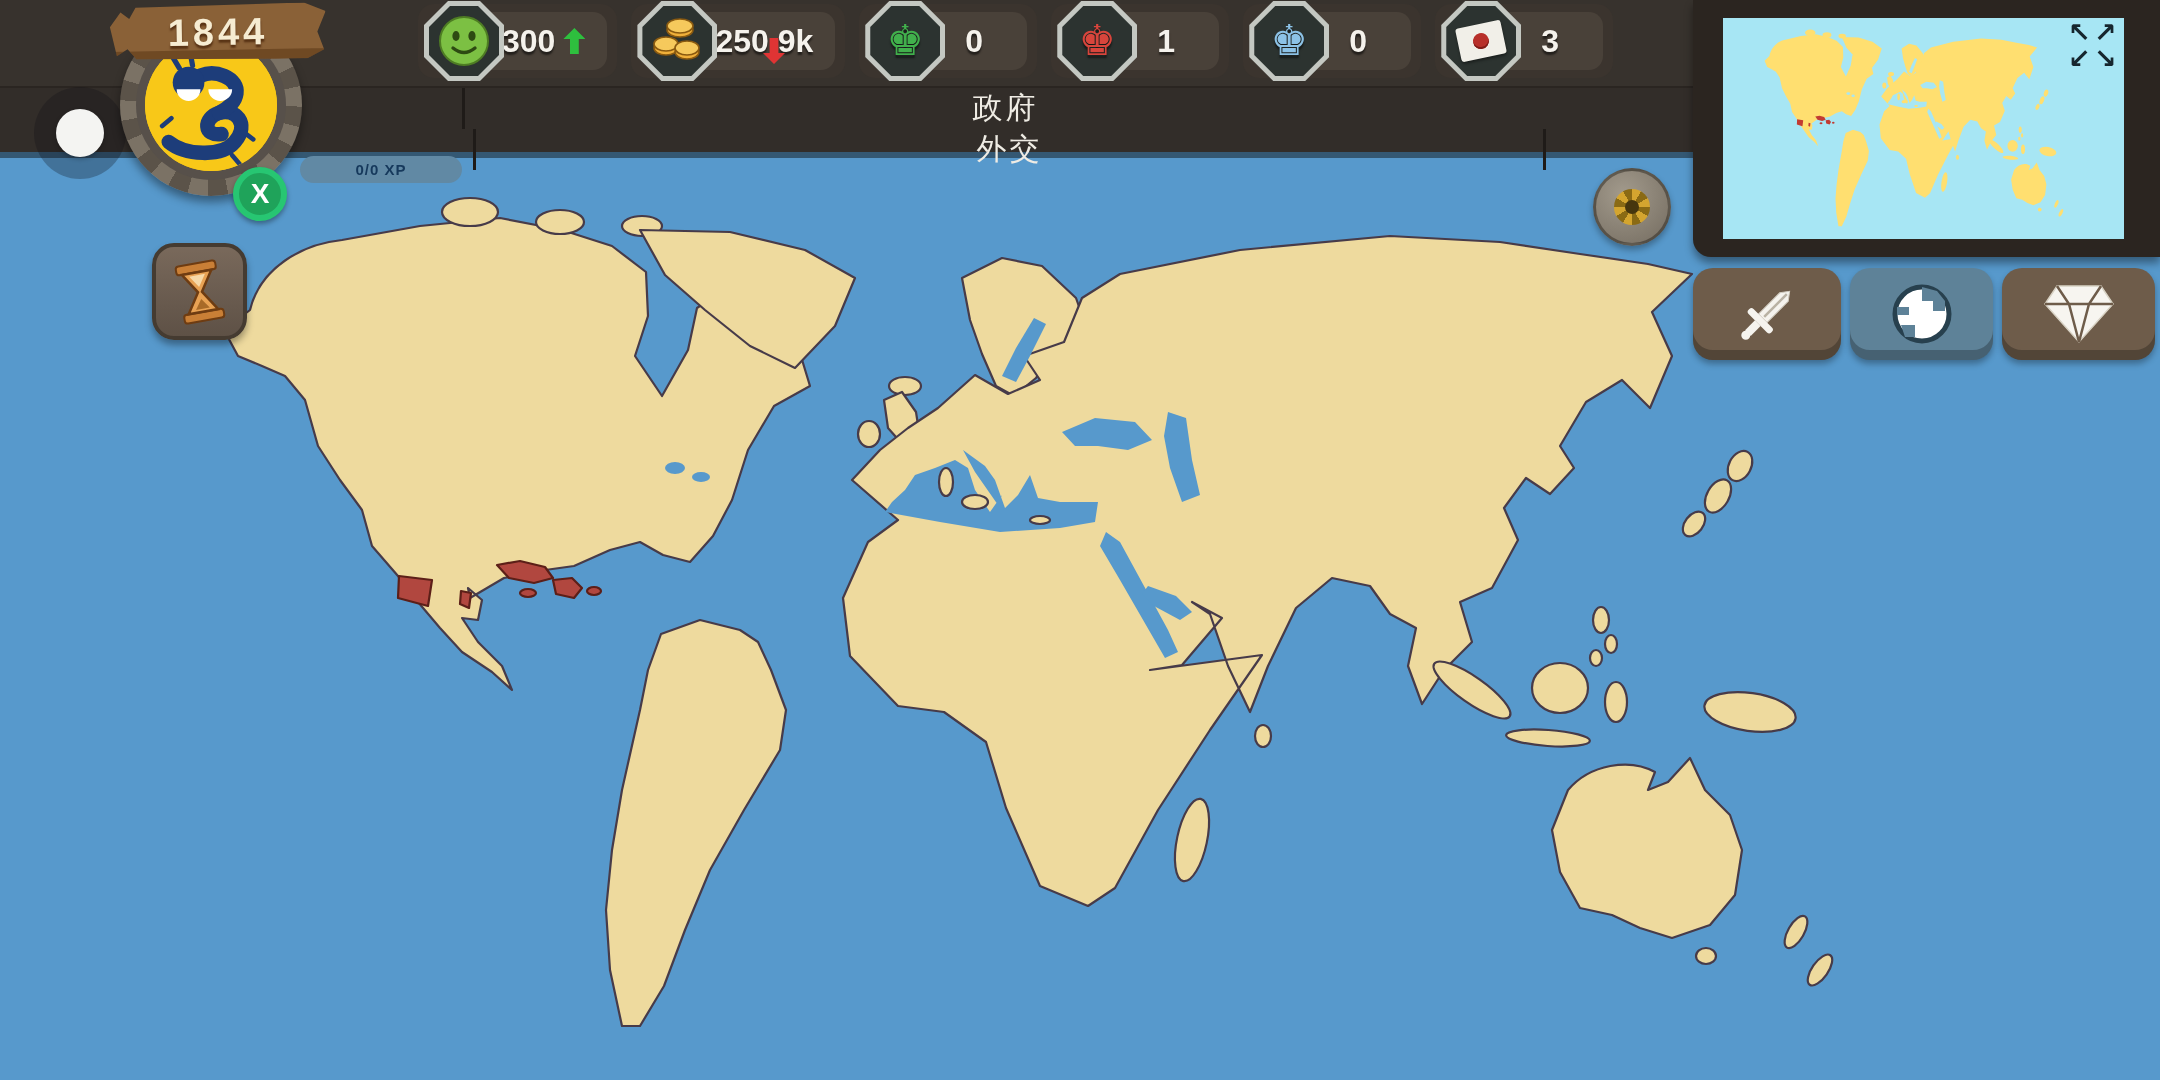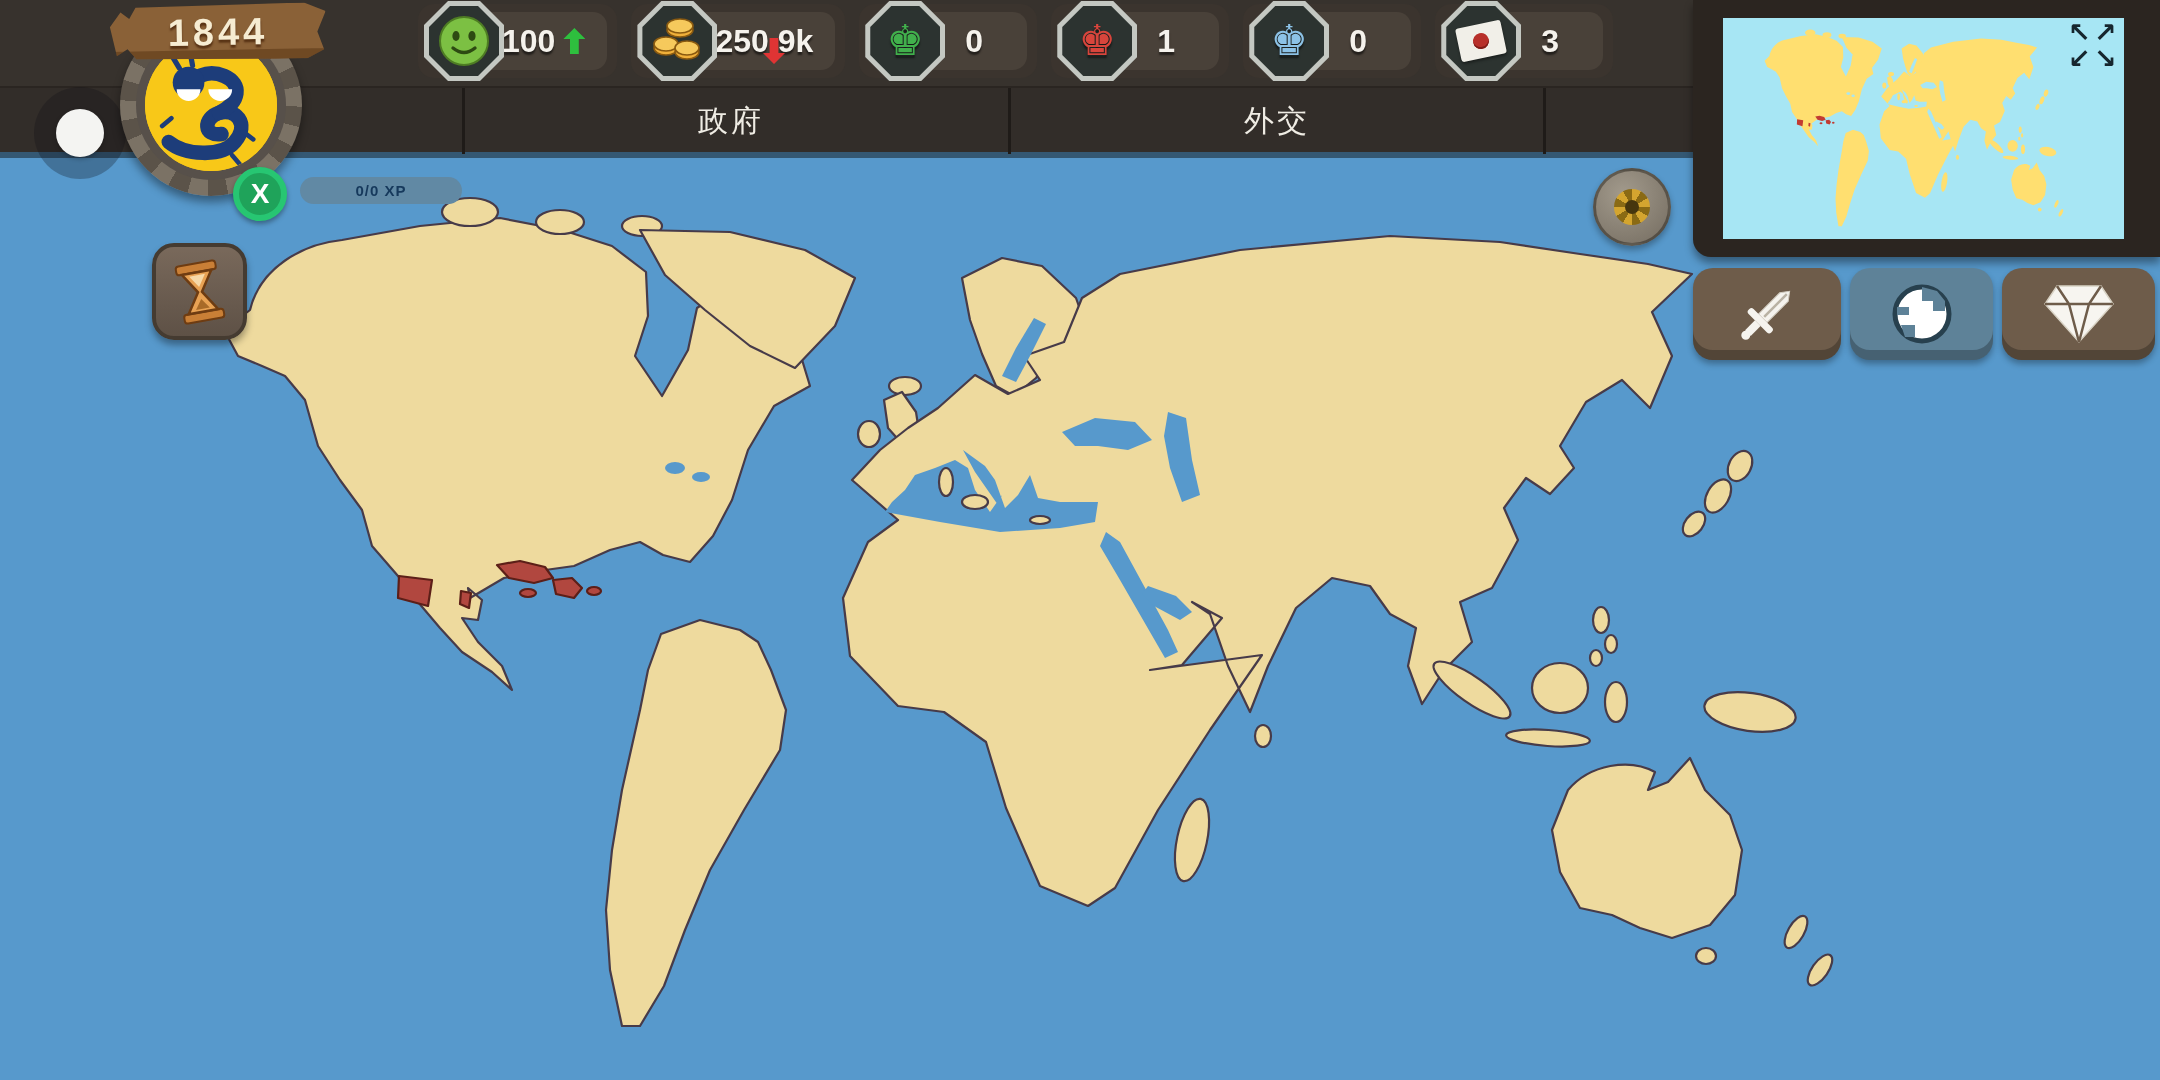--- a/index.html
+++ b/index.html
@@ -14,21 +14,21 @@
   .land  { fill:var(--land-color); stroke:var(--border-color); stroke-width:var(--bw); stroke-linejoin:round; }
   .sea   { fill:var(--sea-color); stroke:none; }
   .redc  { fill:var(--red-color); stroke:var(--red-border); stroke-width:var(--bw); stroke-linejoin:round; }
   .prov  { opacity:var(--prov-op); }
 
   
   .topbar { position:absolute; left:0; top:0; width:2160px; height:152px;
             background:#37322d; box-shadow:0 6px 0 rgba(10,8,6,.45); }
   .tabstrip { position:absolute; left:0; top:86px; width:2160px; height:66px;
               background:#322d29; border-top:2px solid #2a2521; }
-  .tabs { position:absolute; left:462px; top:0; width:1084px; height:66px; display:flex; }
+  .tabs { position:absolute; left:462px; top:0; width:1084px; height:66px; display:flex;flex-direction:column; }
   .tab { flex:1; display:flex; align-items:center; justify-content:center;
          color:#efece4; font-size:30px; letter-spacing:3px; border-left:3px solid #1f1b18; cursor:pointer; }
   .tab:last-child { border-right:3px solid #1f1b18;margin-left:11px; }
 
   
   .resources { position:absolute; left:418px; top:4px; display:flex; gap:14px; }
   .res-item { position:relative; height:74px; padding:6px 10px 6px 0; background:#3b342e;
               border-radius:16px; display:flex; align-items:center; }
   .res-pill { margin-left:40px; min-width:128px; height:58px; background:#494139; border-radius:14px;
               display:flex; align-items:center; justify-content:center; gap:8px;
@@ -65,21 +65,21 @@
   .flag-circle { width:132px; height:132px; border-radius:50%; overflow:hidden; background:#f8c818; }
   .banner { position:absolute; left:110px; top:4px; width:216px; height:56px; background:#8a6137;
           clip-path:polygon(0 38%,5% 12%,9% 24%,12% 4%,90% 0,100% 16%,96% 52%,99% 84%,91% 100%,12% 96%,8% 78%,3% 90%);
           box-shadow:inset 0 -10px 0 rgba(60,30,0,.35); display:flex; align-items:center; justify-content:center;
           transform:rotate(-1deg); z-index:3; }
   .banner span { color:#f6ecd2; font-size:38px; font-weight:bold; letter-spacing:4px;
           text-shadow:0 3px 2px rgba(60,25,0,.65); }
   .x-badge { position:absolute; left:233px; top:167px; width:54px; height:54px; border-radius:50%;
           background:#1fa35a; border:6px solid #27c672; display:flex; align-items:center; justify-content:center;
           color:#fff; font-size:28px; font-weight:bold; box-shadow:0 3px 5px rgba(0,0,0,.35); z-index:4; cursor:pointer; }
-  .xp-pill { position:absolute; left:300px; top:177px; width:162px; height:27px; border-radius:14px;
+  .xp-pill { position:absolute; left:300px; top:156px; width:162px; height:27px; border-radius:14px;
           background:#6189a4; display:flex; align-items:center; justify-content:center;
           color:#16395c; font-size:15px; font-weight:bold; letter-spacing:1px; }
   .hourglass-btn { position:absolute; left:152px; top:243px; width:95px; height:97px; border-radius:22px;
           background:linear-gradient(#79695b,#5e5146); border:4px solid #453b31;
           box-shadow:0 5px 7px rgba(0,0,0,.35); display:flex; align-items:center; justify-content:center; cursor:pointer; }
   .gear-stone { position:absolute; left:1593px; top:168px; width:78px; height:78px; border-radius:50%;
           background:radial-gradient(circle at 38% 32%,#a29a8c,#746c60);
           border:3px solid rgba(35,30,25,.45); box-shadow:0 4px 6px rgba(0,0,0,.3);
           display:flex; align-items:center; justify-content:center; cursor:pointer; }
   .gear-gold { width:36px; height:36px; border-radius:50%;
@@ -231,21 +231,21 @@
           <div class="octo-out">
               <div class="octo-in">
             <svg width="52" height="52" viewBox="0 0 52 52">
               <circle cx="26" cy="26" r="24" fill="#7cc043" stroke="#4e7d23" stroke-width="2"></circle>
               <ellipse cx="18" cy="21" rx="3.6" ry="5" fill="#2d4a12"></ellipse>
               <ellipse cx="34" cy="21" rx="3.6" ry="5" fill="#2d4a12"></ellipse>
               <path d="M15,33 Q26,42 37,33" fill="none" stroke="#2d4a12" stroke-width="3.4" stroke-linecap="round"></path>
             </svg>
           </div>
             </div>
-          <span>100</span>
+          <span>300</span>
           <span class="arrow up"></span>
         </div>
       </div>
 
       <div class="res-item">
         <div class="res-pill">
           <div class="octo-out">
               <div class="octo-in">
             <svg width="54" height="54" viewBox="0 0 54 54">
               <g stroke="#8a5a10" stroke-width="1.6">

